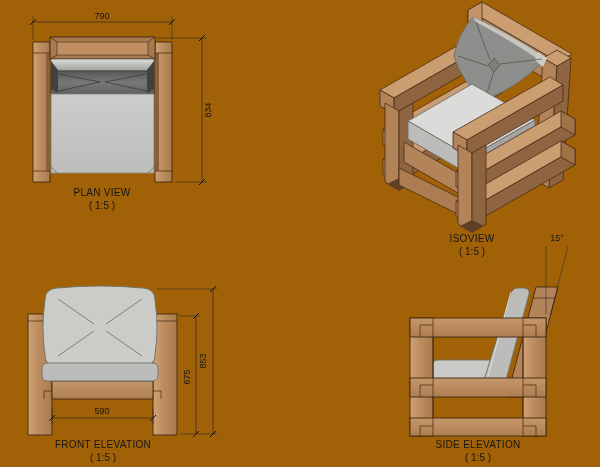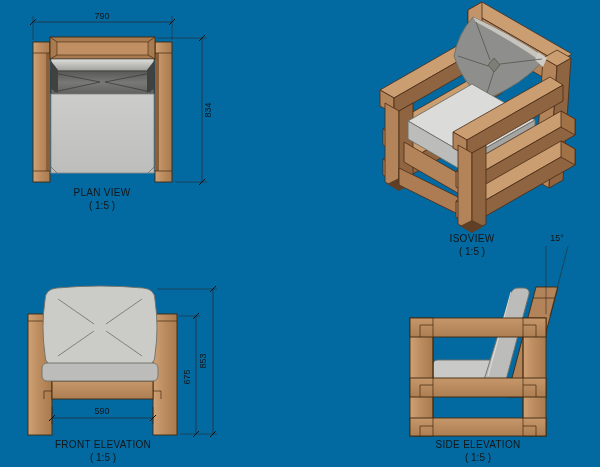--- a/index.html
+++ b/index.html
@@ -1,17 +1,17 @@
 <!DOCTYPE html>
 <html><head>
 <meta charset="utf-8">
 <style>
   html,body{margin:0;padding:0;}
   body{background:#efeeda;font-family:"Liberation Sans",sans-serif;}
-  .sheet{width:600px;height:467px;position:relative;background:#0369a1;overflow:hidden;}
+  .sheet{width:600px;height:467px;position:relative;background:#a16207;overflow:hidden;}
   svg{display:block;}
   .vtitle{font:10px "Liberation Sans",sans-serif;fill:#161616;text-anchor:middle;letter-spacing:.3px;}
   .vscale{font:10px "Liberation Sans",sans-serif;fill:#161616;text-anchor:middle;}
   .dimtxt{font:9px "Liberation Sans",sans-serif;fill:#161616;text-anchor:middle;}
   .dim{stroke:#2a2a2a;stroke-width:.7;fill:none;}
   .ext{stroke:#2a2a2a;stroke-width:.55;fill:none;}
   .tick{stroke:#111;stroke-width:1;}
   .wood{stroke:#42280f;stroke-width:.9;}
   .woodthin{stroke:#42280f;stroke-width:.7;fill:none;}
   .cush{stroke:#6f6f67;stroke-width:.9;}

